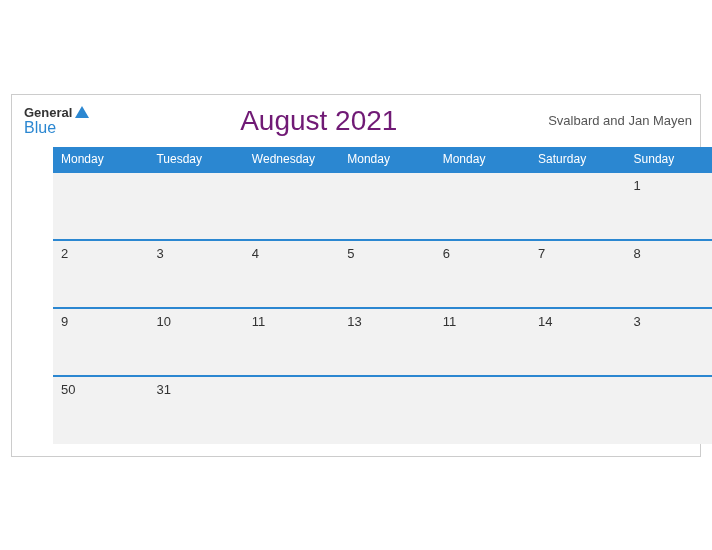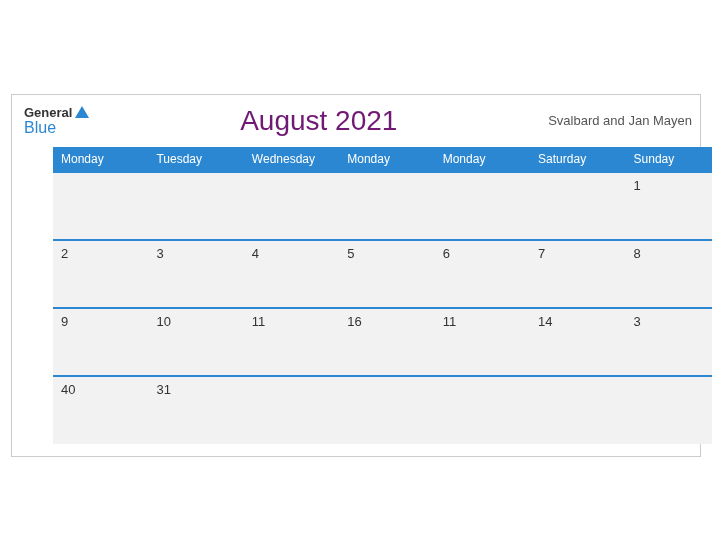--- a/index.html
+++ b/index.html
@@ -143,27 +143,27 @@
           <td><span class="day-num">4</span></td>
           <td><span class="day-num">5</span></td>
           <td><span class="day-num">6</span></td>
           <td><span class="day-num">7</span></td>
           <td><span class="day-num">8</span></td>
         </tr>
         <tr>
           <td><span class="day-num">9</span></td>
           <td><span class="day-num">10</span></td>
           <td><span class="day-num">11</span></td>
-          <td><span class="day-num">16</span></td>
+          <td><span class="day-num">13</span></td>
           <td><span class="day-num">11</span></td>
           <td><span class="day-num">14</span></td>
           <td><span class="day-num">3</span></td>
         </tr>
         <tr>
-          <td><span class="day-num">40</span></td>
+          <td><span class="day-num">50</span></td>
           <td><span class="day-num">31</span></td>
           <td></td>
           <td></td>
           <td></td>
           <td></td>
           <td></td>
         </tr>
       </tbody>
   </table>
 </div>

